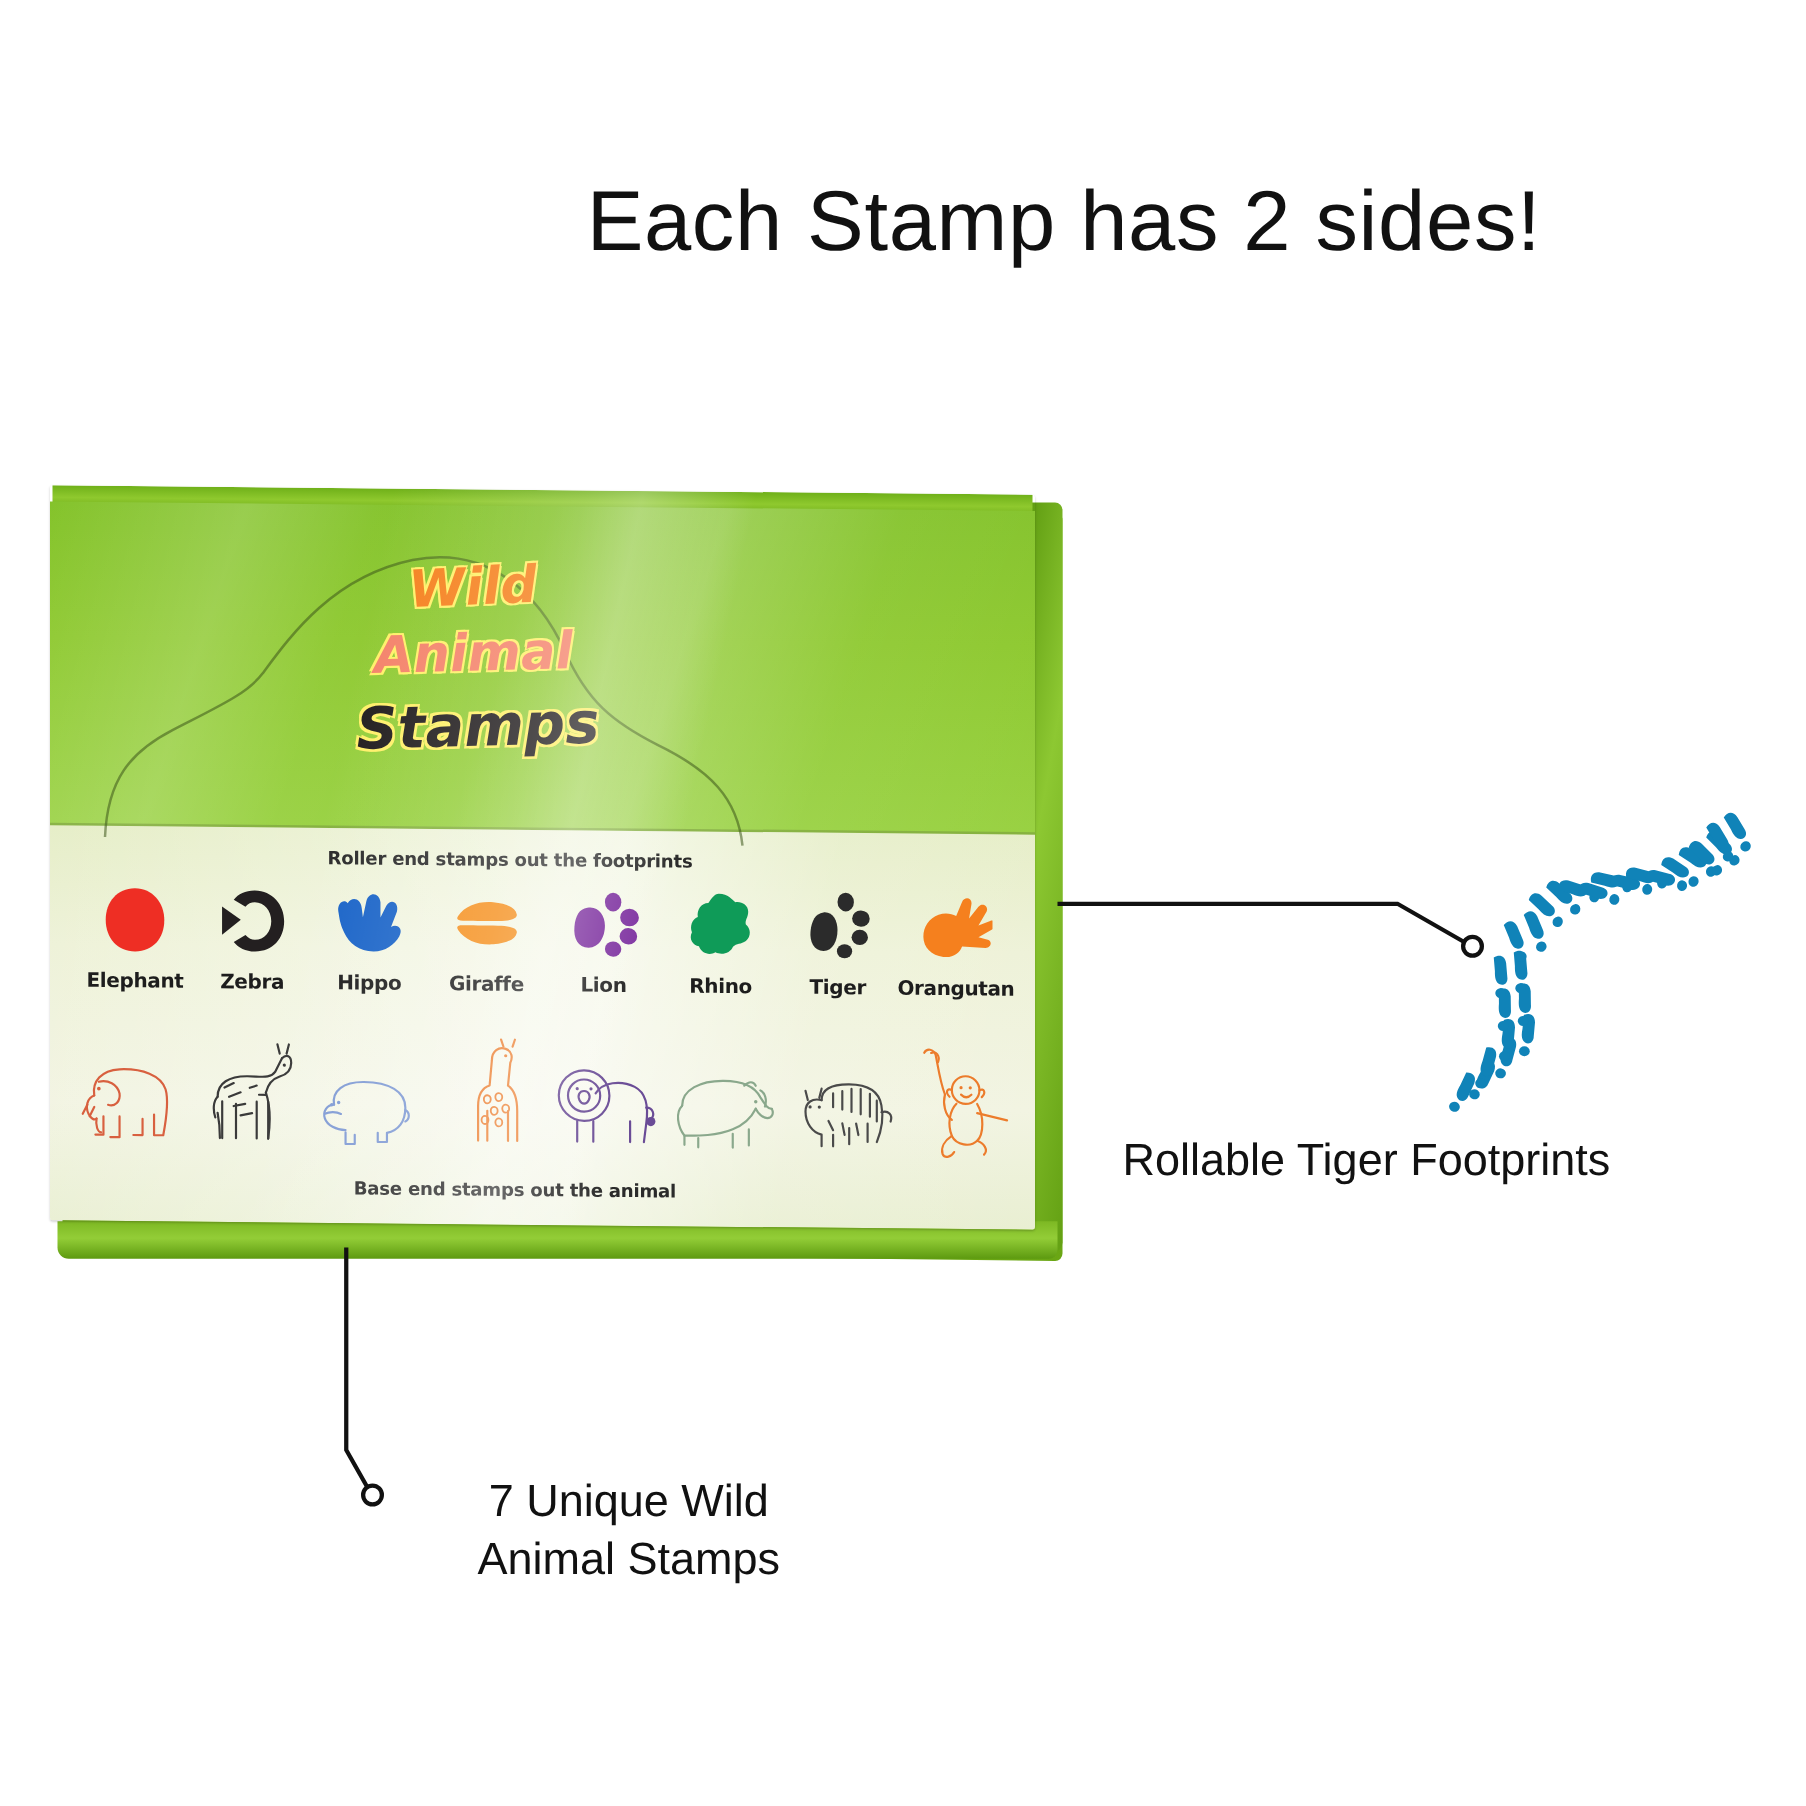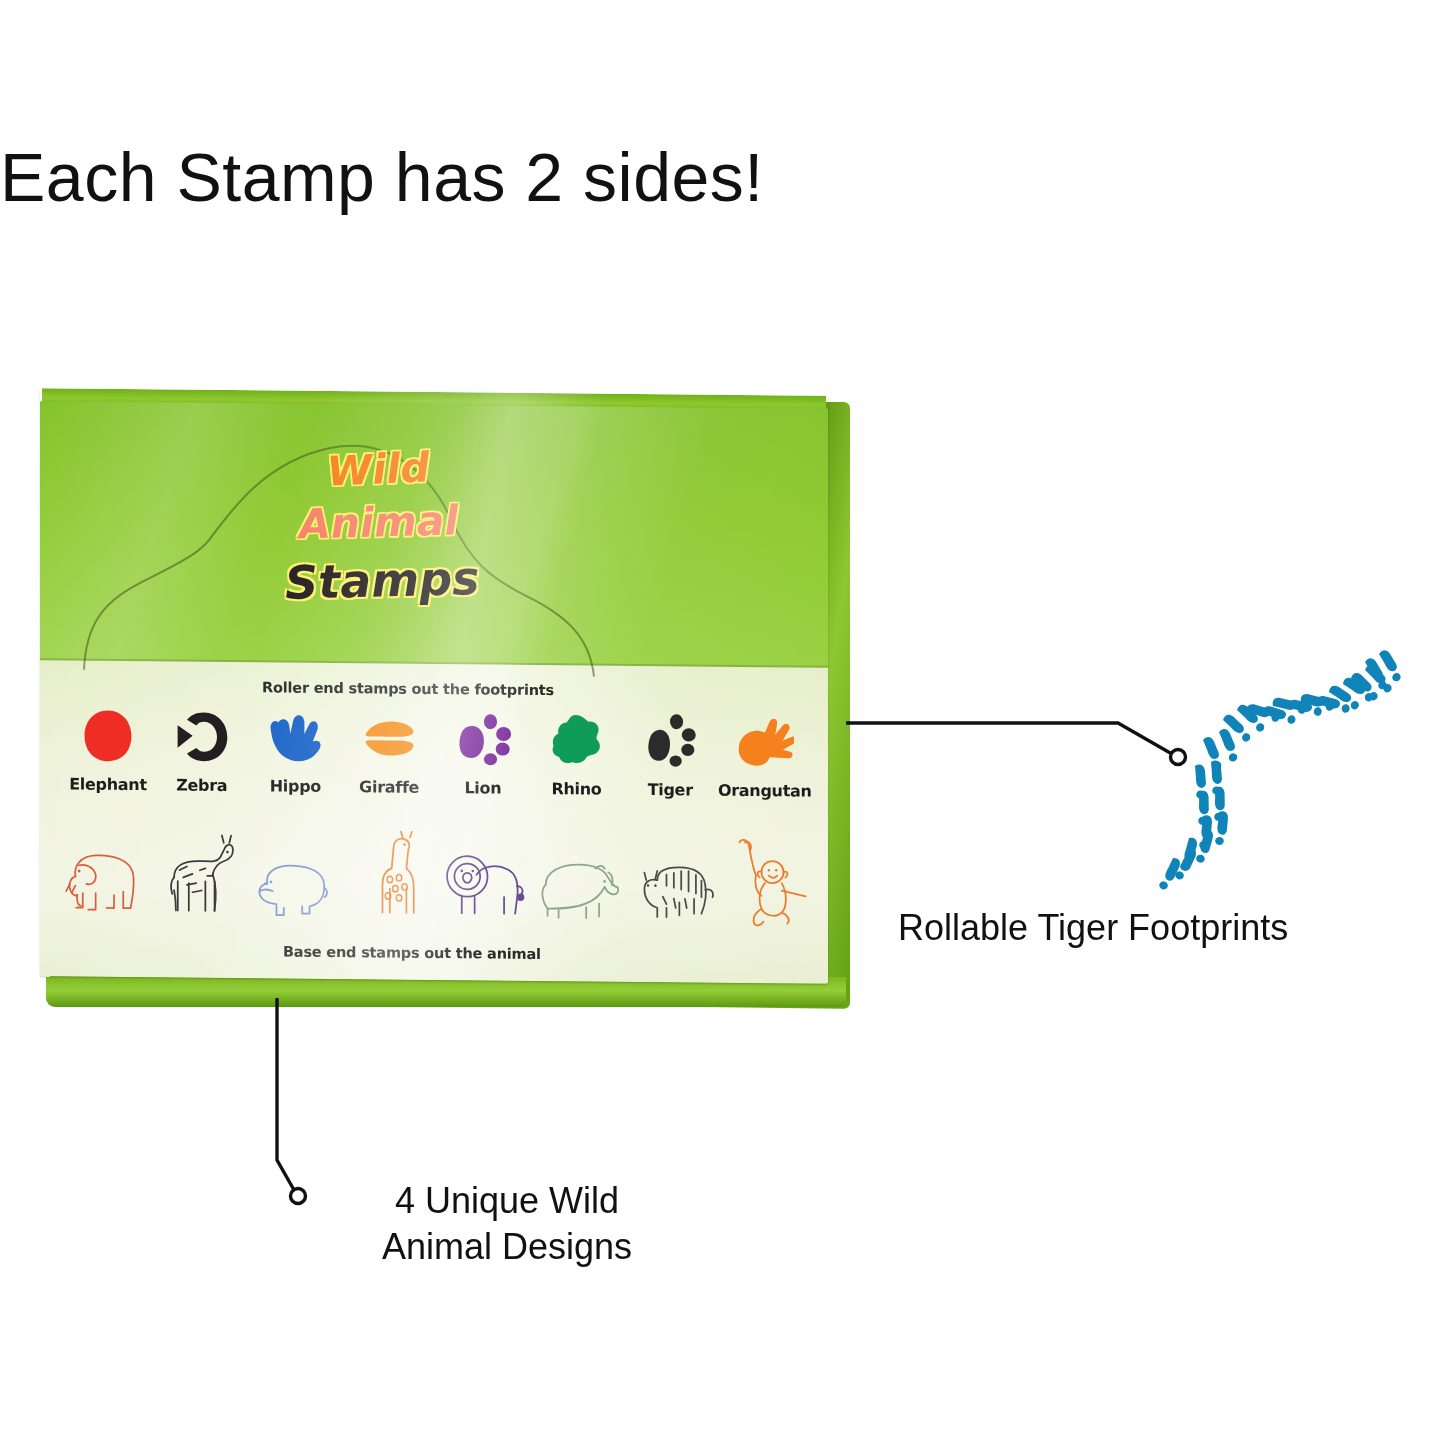--- a/index.html
+++ b/index.html
@@ -15,21 +15,21 @@
     font-family: "Liberation Sans", sans-serif;
     color: #111111;
   }
 
   
   .headline {
     position: absolute;
     left: 0;
     top: 138px;
     width: 1233px;
-    text-align: left;
+    text-align: right;
     font-size: 68px;
     font-weight: 300;
     letter-spacing: 0.5px;
     color: #111111;
     white-space: nowrap;
   }
 
   
   .box-photo {
     position: absolute;
@@ -617,15 +617,15 @@
       </g>
       <g transform="translate(224,14) rotate(-36)">
         <path d="M0,0 C5,-2 9,0 9,6 L8,17 C8,22 4,24 1,22 C-2,20 -2,16 -1,11 Z" fill="#1083b8"></path>
         <ellipse cx="0.5" cy="29" rx="4.3" ry="4" fill="#1083b8"></ellipse>
       </g>
     </g>
 </svg>
 
 <div class="callout-text callout-right">Rollable Tiger Footprints</div>
 <div class="callout-text callout-bottom">
-  <div>4 Unique Wild</div>
-  <div>Animal Designs</div>
+  <div>7 Unique Wild</div>
+  <div>Animal Stamps</div>
 </div>
 
 </body></html>

